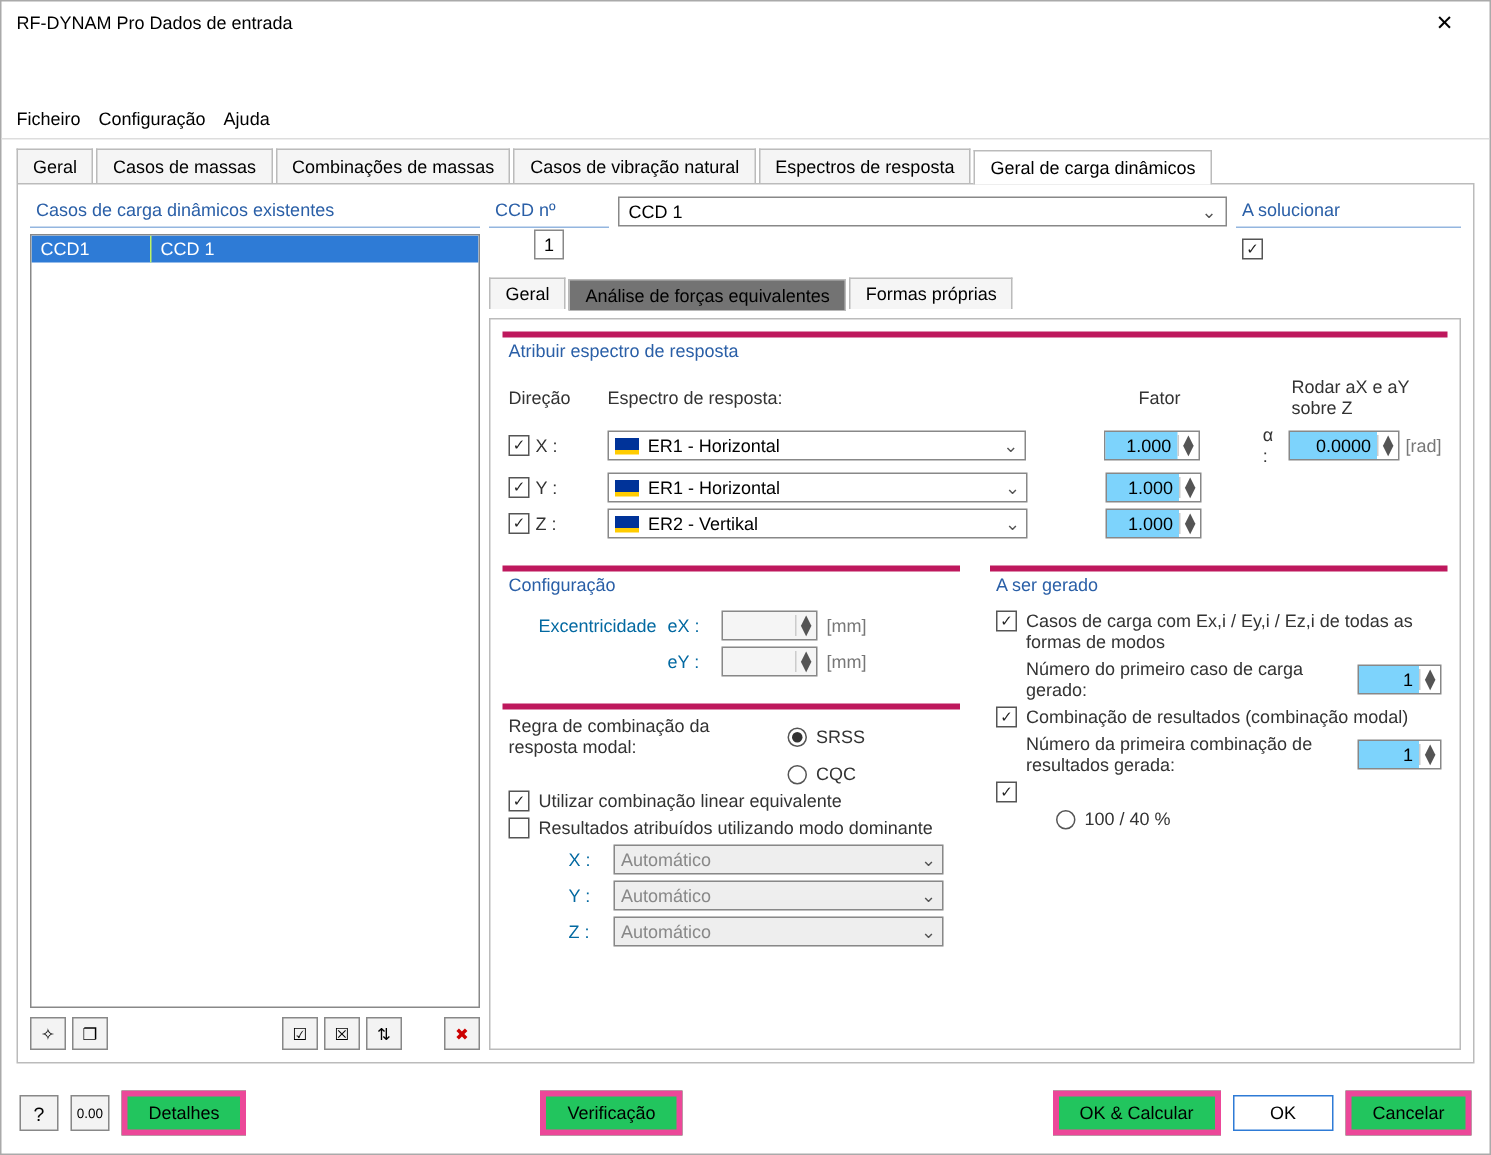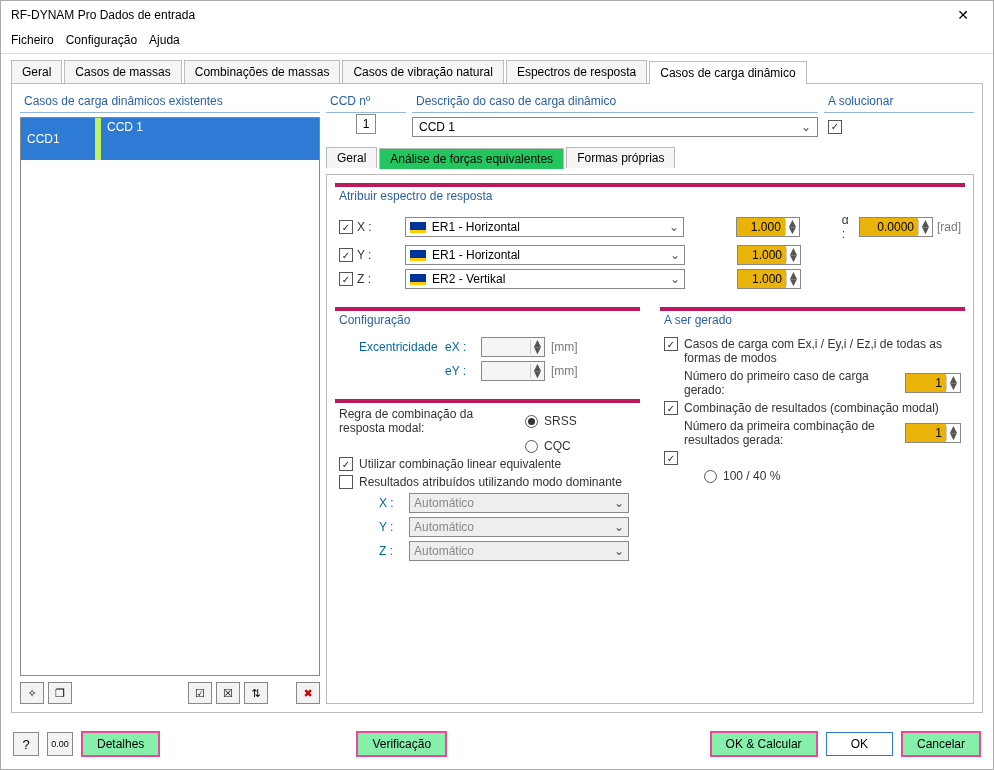--- a/index.html
+++ b/index.html
@@ -2,61 +2,61 @@
 <html><head>
 <meta charset="utf-8">
 <style>
 * { box-sizing: border-box; font-family: "Segoe UI", Tahoma, sans-serif; font-size: 12px; }
 body { margin: 0; background: #fff; color: #000; }
 .window { width: 994px; height: 770px; border: 1px solid #aaa; background: #fff; display: flex; flex-direction: column; }
 .titlebar { display: flex; align-items: center; padding: 6px 10px; }
 .titlebar .title { flex: 1; font-size: 12px; }
 .titlebar .close { width: 40px; text-align: center; font-size: 14px; cursor: default; }
 .menubar { display: flex; gap: 12px; padding: 4px 10px 6px; border-bottom: 1px solid #ddd; }
-.menubar span { cursor: default; }
+.menubar span { cursor: default; margin-top: 39px; }
 .tabs { display: flex; margin: 6px 10px 0; }
 .tab { border: 1px solid #bbb; border-bottom: none; padding: 4px 10px; background: #f5f5f5; margin-right: 2px; cursor: default; }
 .tab.active { background: #fff; position: relative; top: 1px; }
 .tabpanel { border: 1px solid #bbb; margin: 0 10px 10px; padding: 8px; flex: 1; display: flex; gap: 6px; }
 .leftcol { width: 300px; display: flex; flex-direction: column; }
 .rightcol { flex: 1; display: flex; flex-direction: column; gap: 6px; }
 .group-head { color: #2a5fa7; border-bottom: 1px solid #94b6df; padding: 2px 4px 4px; margin-bottom: 4px; }
 .existing-list { flex: 1; border: 1px solid #888; background: #fff; overflow: auto; }
 .existing-row { display: flex; background: #2e7bd6; color: #fff; }
-.existing-cell1 { width: 80px; border-right: 6px solid #bef264; padding: 14px 6px; }
+.existing-cell1 { width: 80px; border-right: 1px solid #bef264; padding: 2px 6px; }
 .existing-cell2 { flex: 1; padding: 2px 6px; }
 .toolbar-row { display: flex; gap: 4px; margin-top: 6px; align-items: center; }
 .tbtn { width: 24px; height: 22px; border: 1px solid #888; background: #f3f3f3; display: flex; align-items: center; justify-content: center; cursor: default; font-size: 11px; }
 .tbtn.red { color: #c00; }
 .row-top { display: flex; gap: 6px; }
 .small-input { border: 1px solid #888; padding: 2px 6px; text-align: center; background: #fff; width: 60px; }
 .desc-input { border: 1px solid #888; padding: 2px 6px; width: 100%; background: #fff; }
 .checkbox { width: 14px; height: 14px; border: 1px solid #555; display: inline-flex; align-items: center; justify-content: center; font-size: 10px; background: #fff; }
 .checkbox.checked::after { content: "✓"; color: #222; }
 .subtabs { display: flex; margin-top: 4px; }
 .subtab { border: 1px solid #bbb; border-bottom: none; padding: 3px 10px; background: #f5f5f5; margin-right: 2px; cursor: default; }
-.subtab.active { background: #22c55e; position: relative; top: 1px; }
+.subtab.active { background: #737373; position: relative; top: 1px; }
 .subpanel { border: 1px solid #bbb; padding: 8px; flex: 1; display: flex; flex-direction: column; gap: 6px; }
 .section { border-top: 4px solid #be185d; padding: 0 4px 8px; }
 .section .shead { color: #2a5fa7; padding: 2px 0 6px; }
 .row { display: flex; align-items: center; gap: 6px; margin: 4px 0; }
 .lbl { color: #333; }
 .lbl.disabled { color: #0369a1; }
 .select { border: 1px solid #888; background: #fff; padding: 2px 4px; width: 280px; display: flex; align-items: center; gap: 6px; }
 .select.disabled { background: #eee; color: #888; }
 .flag { width: 16px; height: 11px; background: linear-gradient(to bottom, #003399 0 70%, #ffcc00 70% 100%); display: inline-block; }
 .spin { display: flex; border: 1px solid #888; background: #fff; align-items: center; }
-.spin input { border: none; width: 48px; text-align: right; padding: 2px 4px; background: #eab308; }
+.spin input { border: none; width: 48px; text-align: right; padding: 2px 4px; background: #7dd3fc; }
 .spin .arrow { width: 14px; display: flex; flex-direction: column; font-size: 7px; line-height: 7px; text-align: center; color: #555; border-left: 1px solid #ccc; }
 .spin .arrow span { cursor: default; }
 .two-col { display: flex; gap: 20px; }
 .radio { width: 13px; height: 13px; border: 1px solid #555; border-radius: 50%; display: inline-flex; align-items: center; justify-content: center; }
 .radio.checked::after { content: ""; width: 7px; height: 7px; background: #333; border-radius: 50%; }
 .footer { display: flex; align-items: center; padding: 8px 12px 12px; gap: 8px; }
-.btn { border: 2px solid #ec4899; background: #86efac; padding: 4px 14px; cursor: default; }
+.btn { border: 4px solid #ec4899; background: #22c55e; padding: 4px 14px; cursor: default; }
 .btn.primary { border: 1px solid #2e7bd6; background: #fff; padding: 4px 24px; }
 .iconbtn { width: 26px; height: 24px; border: 1px solid #888; background: #f3f3f3; display: flex; align-items: center; justify-content: center; font-size: 13px; }
 .unit { color: #777; }
 .chev { margin-left: auto; color: #555; }
 </style>
 </head>
 <body>
 
 <div class="window">
   <div class="titlebar">
@@ -68,21 +68,21 @@
     <span>Configuração</span>
     <span>Ajuda</span>
   </div>
 
   <div class="tabs">
     <div class="tab">Geral</div>
     <div class="tab">Casos de massas</div>
     <div class="tab">Combinações de massas</div>
     <div class="tab">Casos de vibração natural</div>
     <div class="tab">Espectros de resposta</div>
-    <div class="tab active">Casos de carga dinâmico</div>
+    <div class="tab active">Geral de carga dinâmicos</div>
   </div>
 
   <div class="tabpanel">
 
     <div class="leftcol">
       <div class="group-head">Casos de carga dinâmicos existentes</div>
       <div class="existing-list">
         <div class="existing-row">
           <div class="existing-cell1">CCD1</div>
           <div class="existing-cell2">CCD 1</div>
@@ -100,21 +100,20 @@
       </div>
     </div>
 
     <div class="rightcol">
       <div class="row-top">
         <div style="width:80px">
           <div class="group-head">CCD nº</div>
           <div style="text-align:center"><span class="small-input">1</span></div>
         </div>
         <div style="flex:1">
-          <div class="group-head">Descrição do caso de carga dinâmico</div>
           <div style="display:flex">
               <div class="desc-input" style="display:flex;align-items:center;">
                 <span>CCD 1</span>
                 <span class="chev">⌄</span>
               </div>
             </div>
         </div>
         <div style="width:150px">
           <div class="group-head">A solucionar</div>
           <div style="padding:2px 4px"><span class="checkbox checked"></span></div>
@@ -124,20 +123,31 @@
       <div class="subtabs">
         <div class="subtab">Geral</div>
         <div class="subtab active">Análise de forças equivalentes</div>
         <div class="subtab">Formas próprias</div>
       </div>
 
       <div class="subpanel">
 
         <div class="section">
           <div class="shead">Atribuir espectro de resposta</div>
+          <div class="row">
+            <div style="width:60px" class="lbl">Direção</div>
+            <div style="width:280px" class="lbl">Espectro de resposta:</div>
+            <div style="width:40px"></div>
+            <div style="width:72px;text-align:center" class="lbl">Fator</div>
+            <div style="width:40px"></div>
+            <div class="lbl" style="line-height:14px">
+              <span>Rodar aX e aY</span><br>
+              <span>sobre Z</span>
+            </div>
+          </div>
           <div class="row">
             <div style="width:60px;display:flex;align-items:center;gap:4px">
               <span class="checkbox checked"></span>
               <span class="lbl">X :</span>
             </div>
             <div class="select">
                 <span class="flag"></span>
                 <span>ER1 - Horizontal</span>
                 <span class="chev">⌄</span>
               </div>

